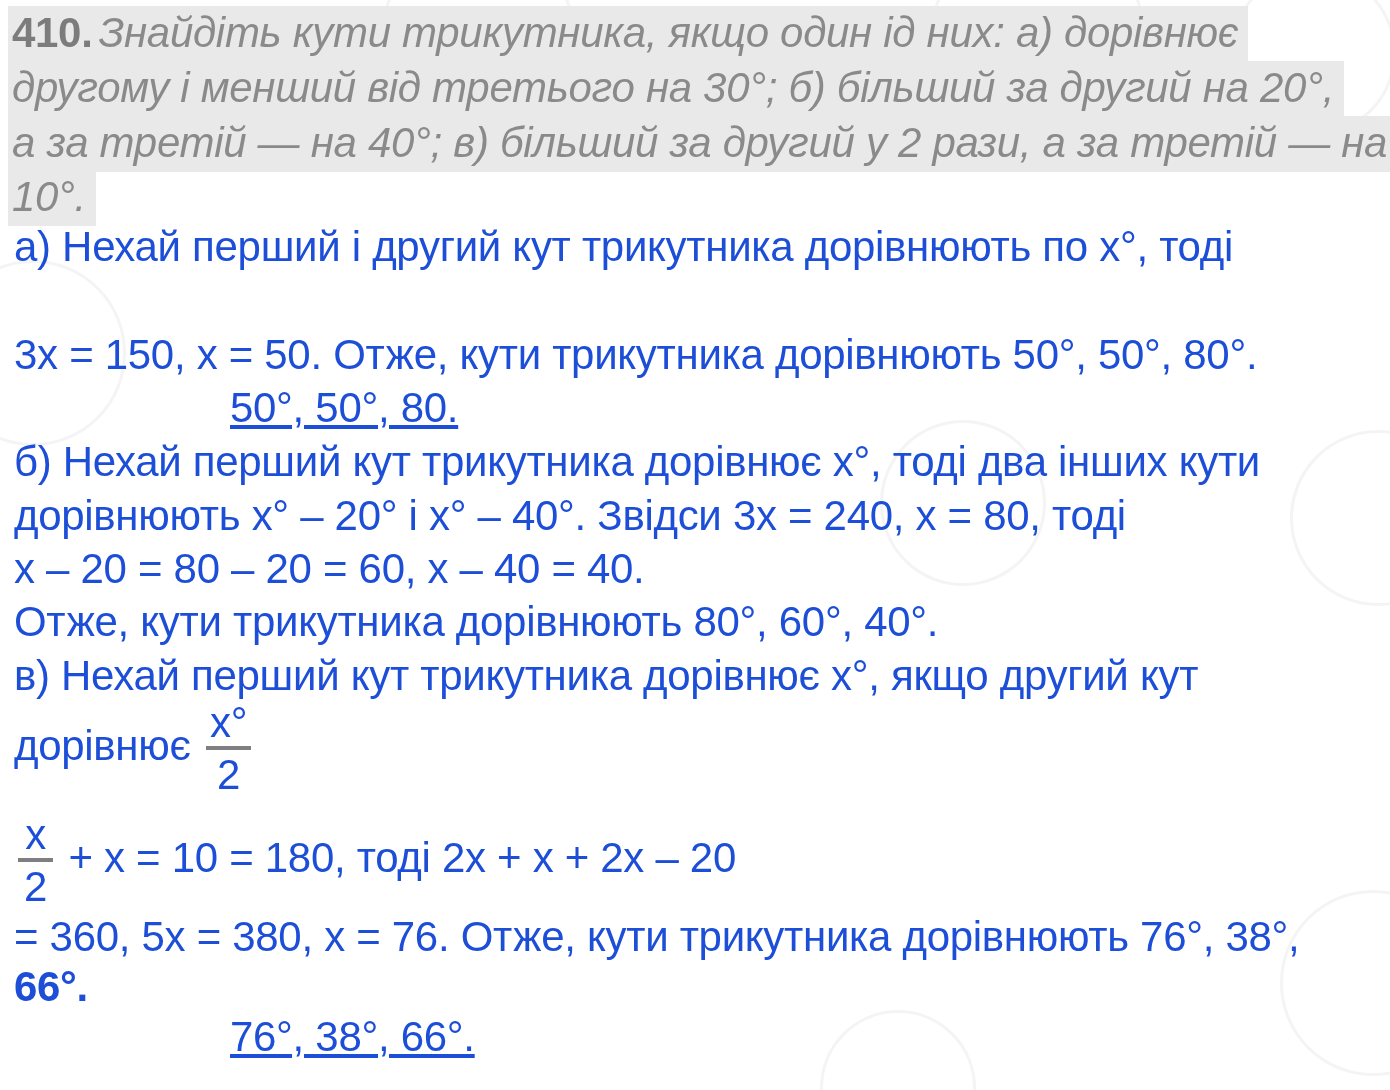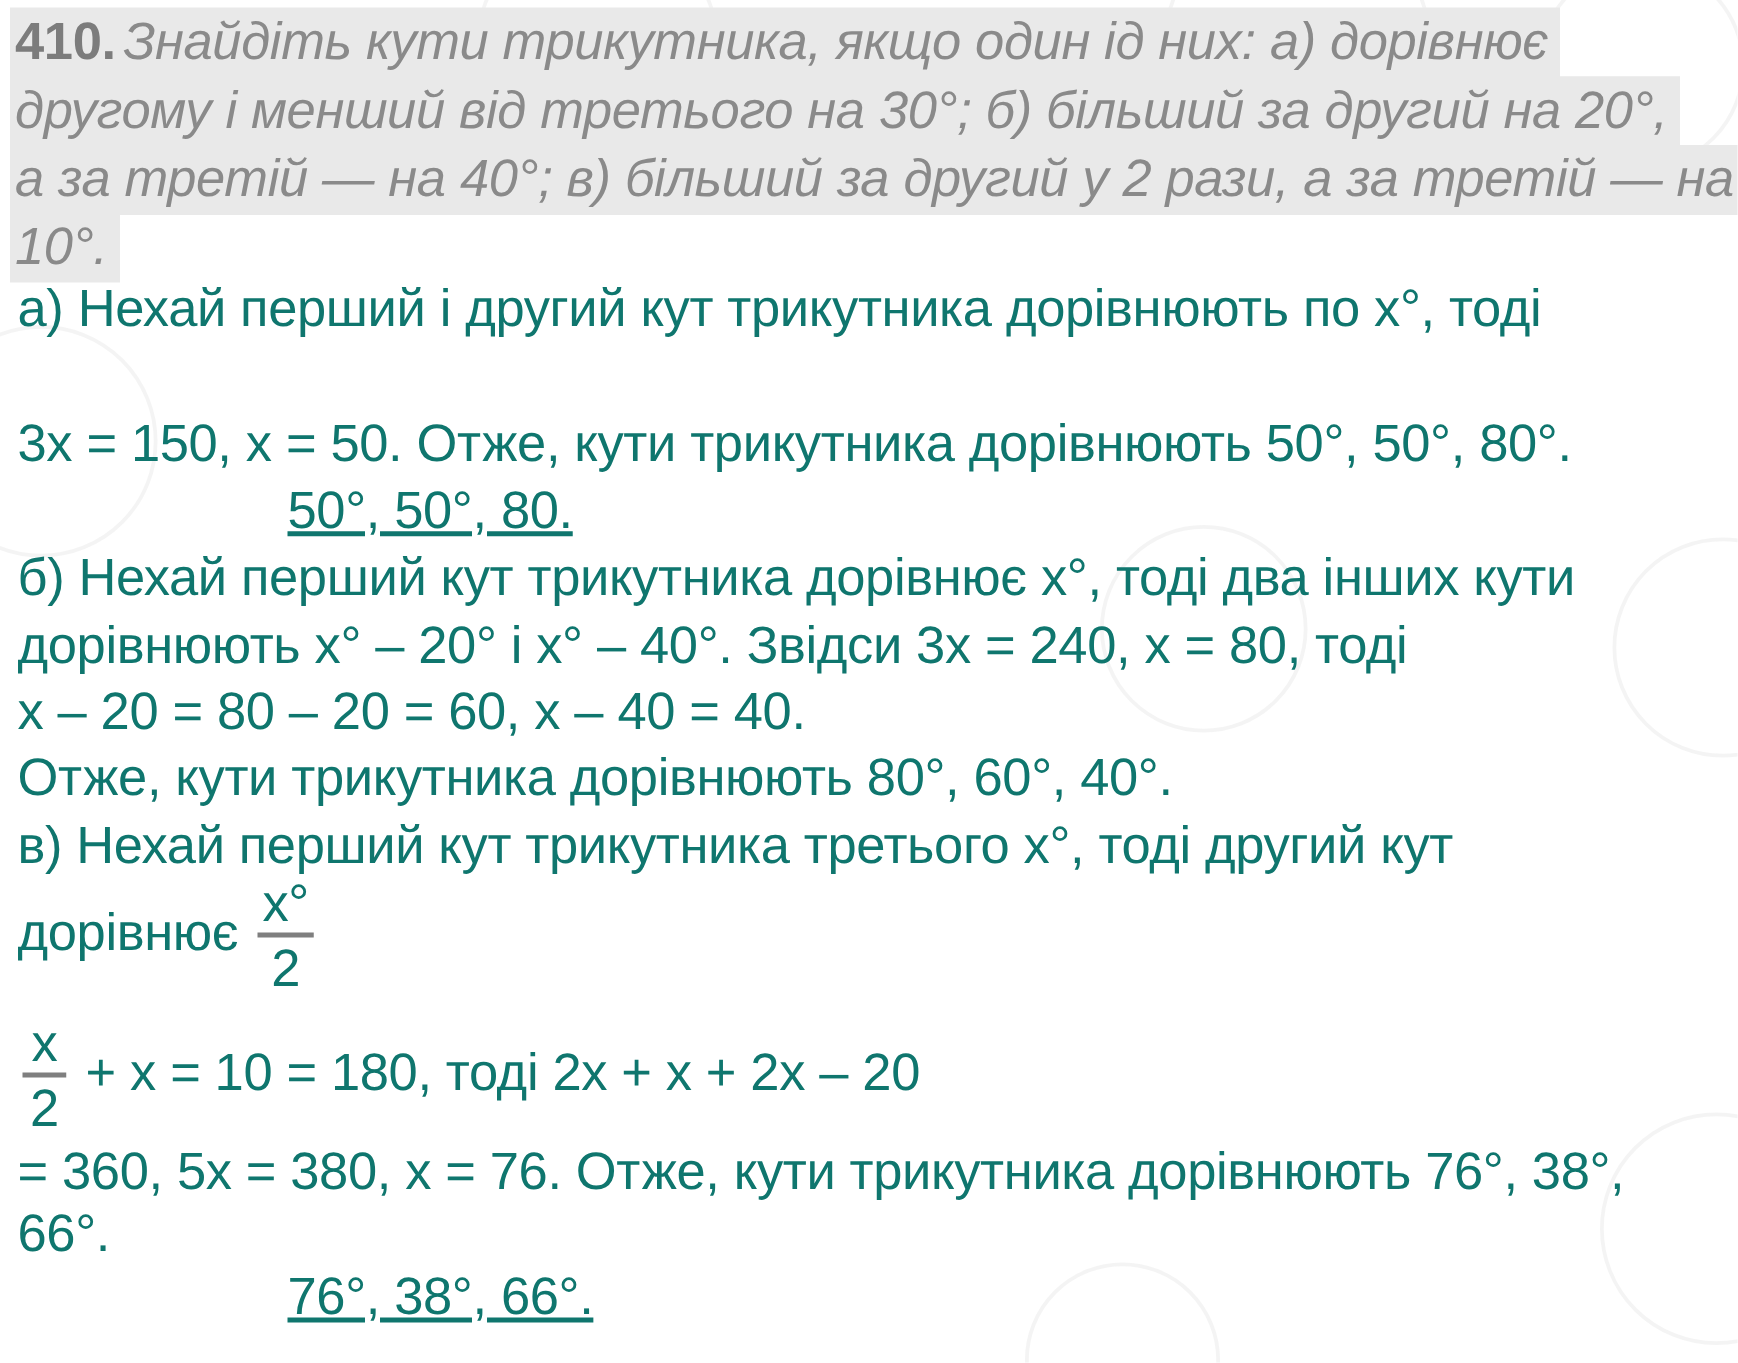--- a/index.html
+++ b/index.html
@@ -42,21 +42,21 @@
     font-weight: bold;
     font-style: normal;
     color: #7c7c7c;
     margin-right: 6px;
   }
   
   .sol-line {
     position: absolute;
     left: 14px;
     white-space: nowrap;
-    color: #0f766e;
+    color: #1d4ed8;
   }
   .indented { left: 230px; text-decoration: underline; }
   
   .frac {
     display: inline-block;
     vertical-align: middle;
     text-align: center;
     margin: 0 4px;
   }
   .frac .num {
@@ -101,29 +101,29 @@
 
   <div class="sol-line" style="top:222px;">а) Нехай перший і другий кут трикутника дорівнюють по х°, тоді</div>
   <div class="sol-line" style="top:330px;">3х = 150, х = 50. Отже, кути трикутника дорівнюють 50°, 50°, 80°.</div>
   <div class="sol-line indented" style="top:383px;">50°, 50°, 80.</div>
 
   <div class="sol-line" style="top:437px;">б) Нехай перший кут трикутника дорівнює х°, тоді два інших кути</div>
   <div class="sol-line" style="top:491px;">дорівнюють х° – 20° і х° – 40°. Звідси 3х = 240, х = 80, тоді</div>
   <div class="sol-line" style="top:544px;">х – 20 = 80 – 20 = 60, х – 40 = 40.</div>
   <div class="sol-line" style="top:597px;">Отже, кути трикутника дорівнюють 80°, 60°, 40°.</div>
 
-  <div class="sol-line" style="top:651px;">в) Нехай перший кут трикутника третього х°, тоді другий кут</div>
+  <div class="sol-line" style="top:651px;">в) Нехай перший кут трикутника дорівнює х°, якщо другий кут</div>
 
   <div class="sol-line frac-line" style="top:700px;">
     <span>дорівнює</span>
     <span class="frac"><span class="num">х°</span><span class="den">2</span></span>
   </div>
 
   <div class="sol-line frac-line" style="top:812px;">
     <span class="frac"><span class="num">х</span><span class="den">2</span></span>
     <span>+ х = 10 = 180, тоді 2х + х + 2х – 20</span>
   </div>
 
   <div class="sol-line" style="top:912px;">= 360, 5х = 380, х = 76. Отже, кути трикутника дорівнюють 76°, 38°,</div>
-  <div class="sol-line" style="top:962px;">66°.</div>
+  <div class="sol-line" style="top:962px;font-weight:bold;">66°.</div>
   <div class="sol-line indented" style="top:1012px;">76°, 38°, 66°.</div>
 
 </div>
 
 </body></html>

